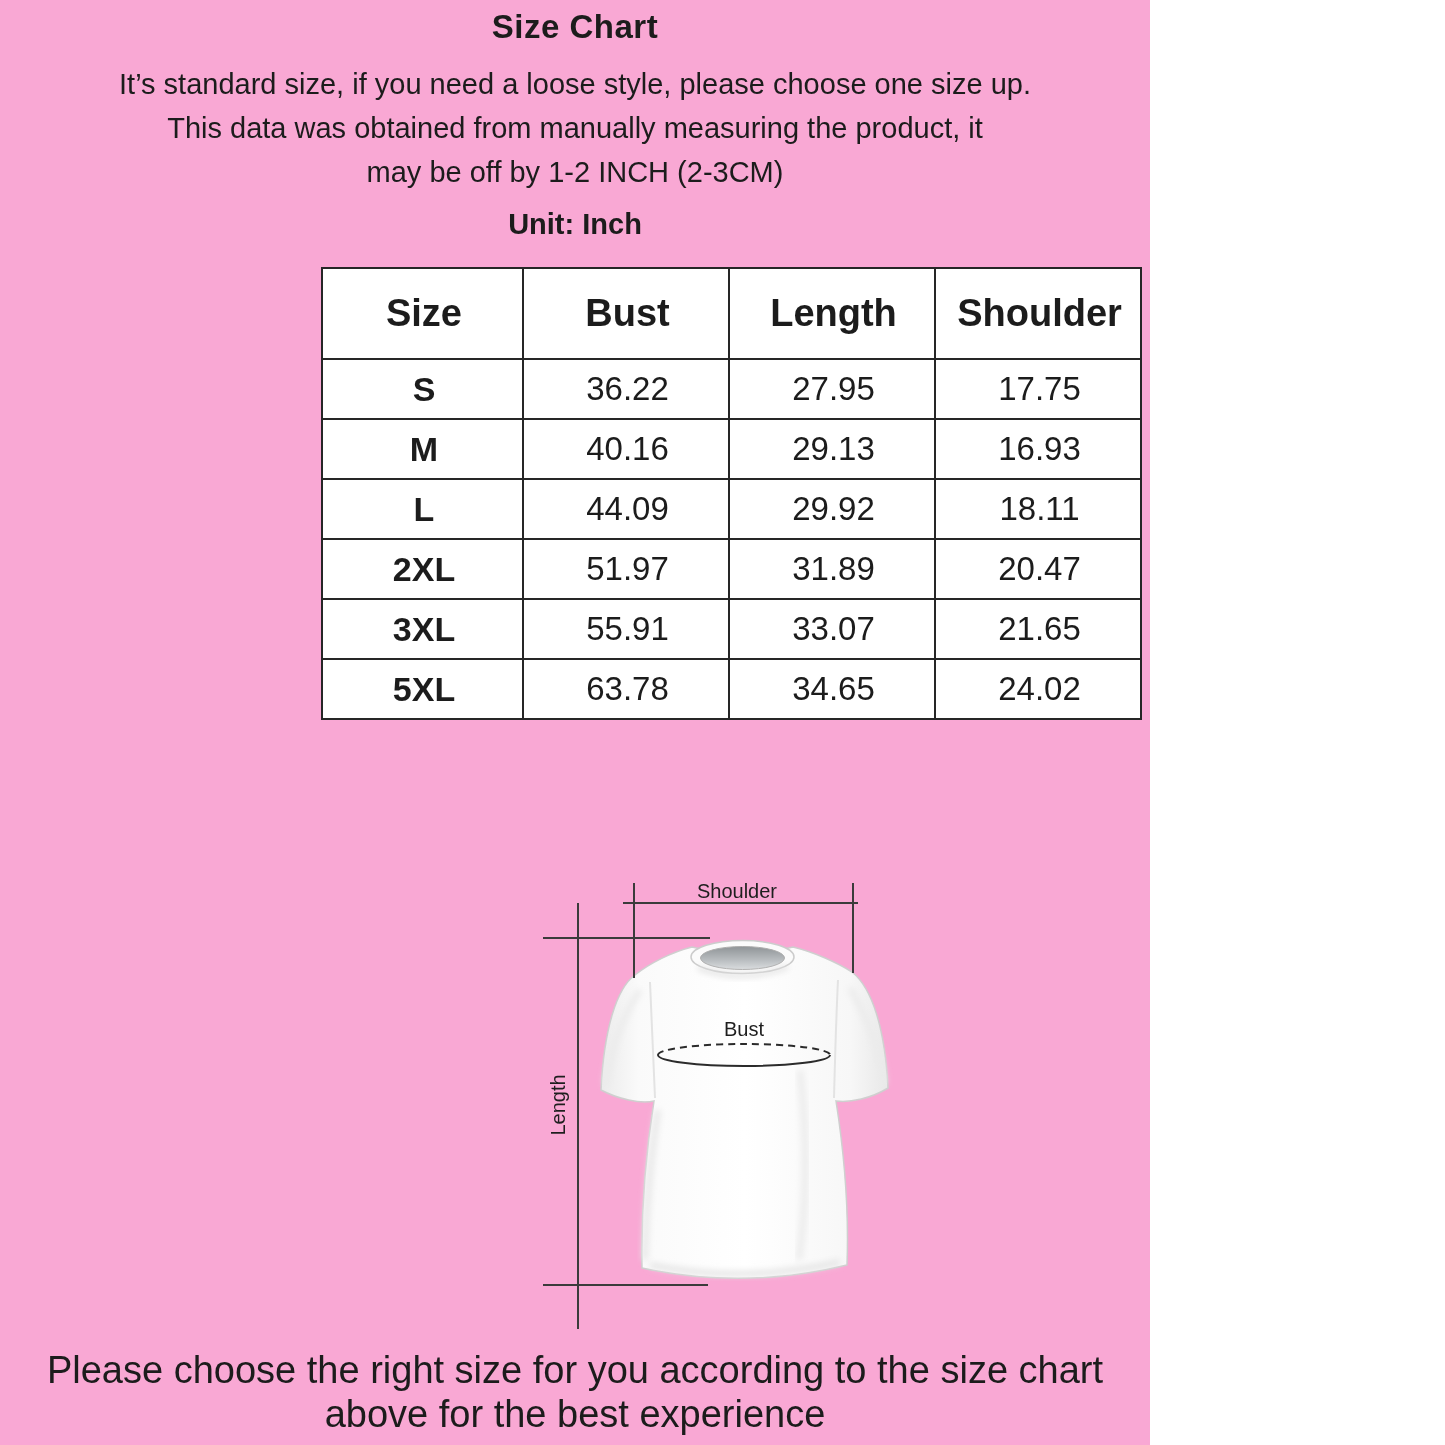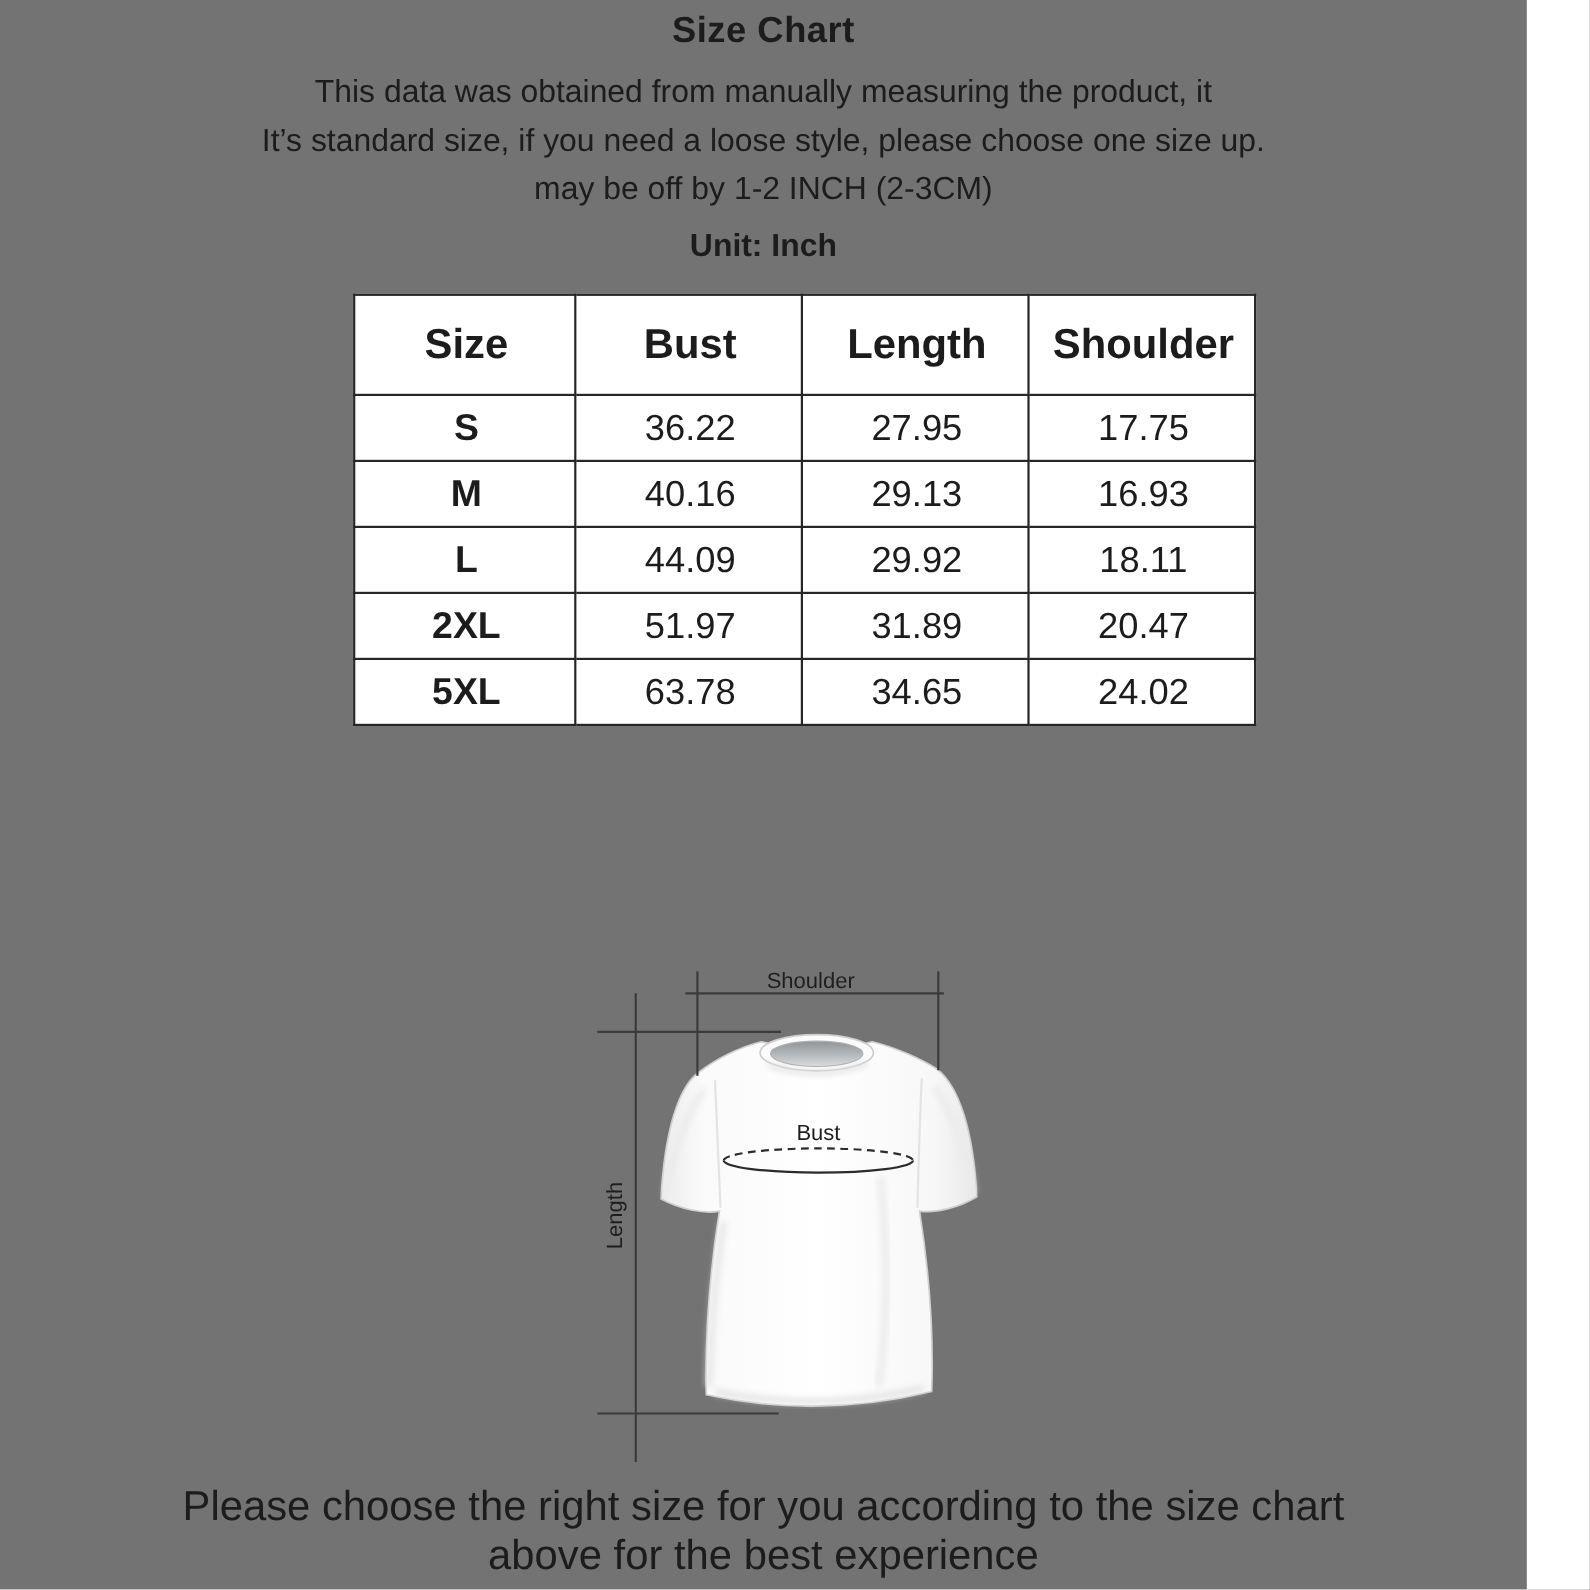--- a/index.html
+++ b/index.html
@@ -1,23 +1,22 @@
 <!DOCTYPE html>
 <html><head>
 <meta charset="utf-8">
 <style>
   html,body{margin:0;padding:0;background:#ffffff;}
   .page{
     position:relative;
-    width:1353px;height:1445px;
-    background:#737373;
+    width:1150px;height:1445px;
+    background:#f9a8d4;
     font-family:"Liberation Sans", sans-serif;
     color:#1c1c1c;
     overflow:hidden;
-    padding-left:35px;
   }
   .center-text{position:absolute;left:0;width:100%;text-align:center;}
   .title{top:8px;font-size:33px;font-weight:800;letter-spacing:0.5px;}
   .desc{top:62px;font-size:29px;font-weight:400;line-height:44px;}
   .unit{top:208px;font-size:29px;font-weight:800;}
   .footer{top:1348px;font-size:38px;font-weight:400;line-height:44px;}
 
   table.size-table{
     position:absolute;left:321px;top:267px;width:819px;
     border-collapse:collapse;table-layout:fixed;
@@ -39,22 +38,22 @@
   .diagram text{font-family:"Liberation Sans", sans-serif;font-size:20px;fill:#1e1e1e;}
 </style>
 </head>
 <body>
 
 <div class="page">
 
   <div class="center-text title">Size Chart</div>
 
   <div class="center-text desc">
+    <div>It’s standard size, if you need a loose style, please choose one size up.</div>
     <div>This data was obtained from manually measuring the product, it</div>
-    <div>It’s standard size, if you need a loose style, please choose one size up.</div>
     <div>may be off by 1-2 INCH (2-3CM)</div>
   </div>
 
   <div class="center-text unit">Unit: Inch</div>
 
   <table class="size-table">
     <colgroup>
       <col style="width:201px">
         <col style="width:206px">
         <col style="width:206px">
@@ -83,20 +82,26 @@
       <td class="size-cell">L</td>
       <td>44.09</td>
       <td>29.92</td>
       <td>18.11</td>
     </tr>
     <tr>
       <td class="size-cell">2XL</td>
       <td>51.97</td>
       <td>31.89</td>
       <td>20.47</td>
+    </tr>
+    <tr>
+      <td class="size-cell">3XL</td>
+      <td>55.91</td>
+      <td>33.07</td>
+      <td>21.65</td>
     </tr>
     <tr>
       <td class="size-cell">5XL</td>
       <td>63.78</td>
       <td>34.65</td>
       <td>24.02</td>
     </tr>
   </tbody>
     </table>
 

